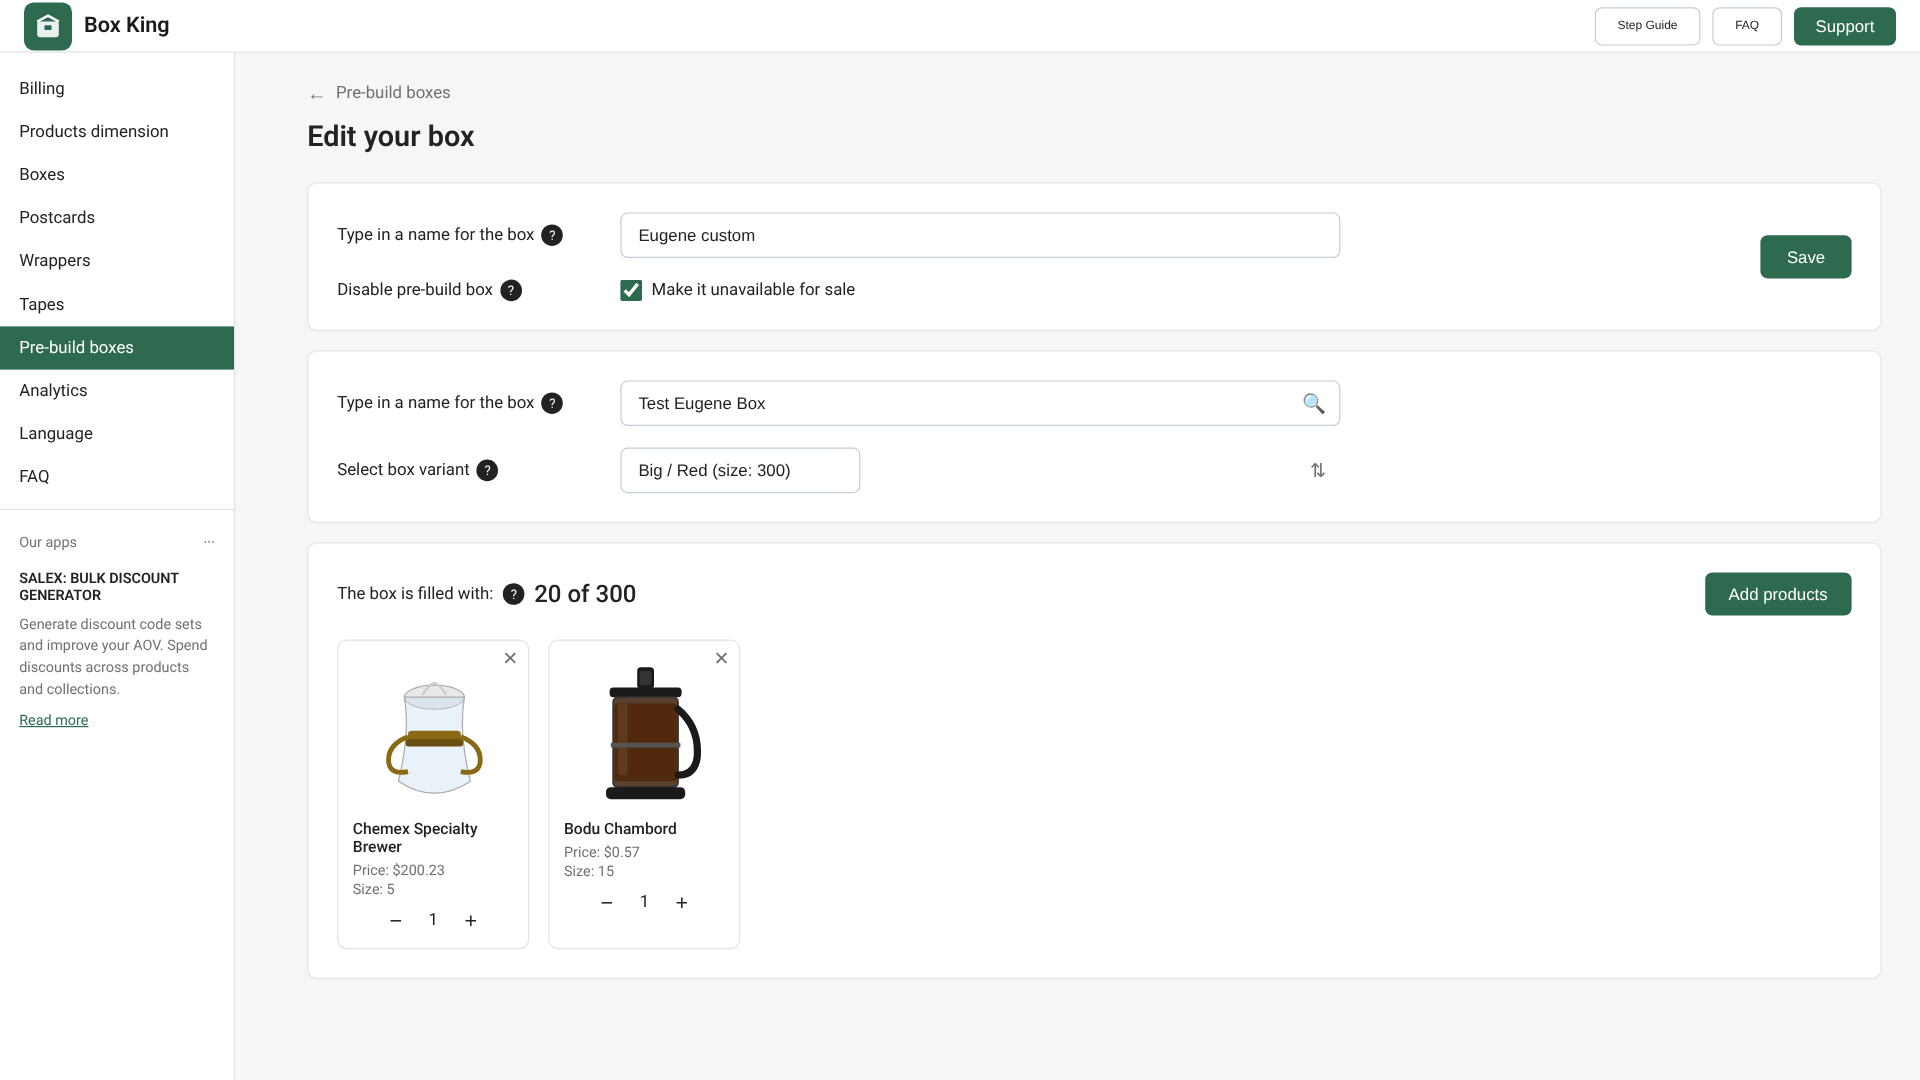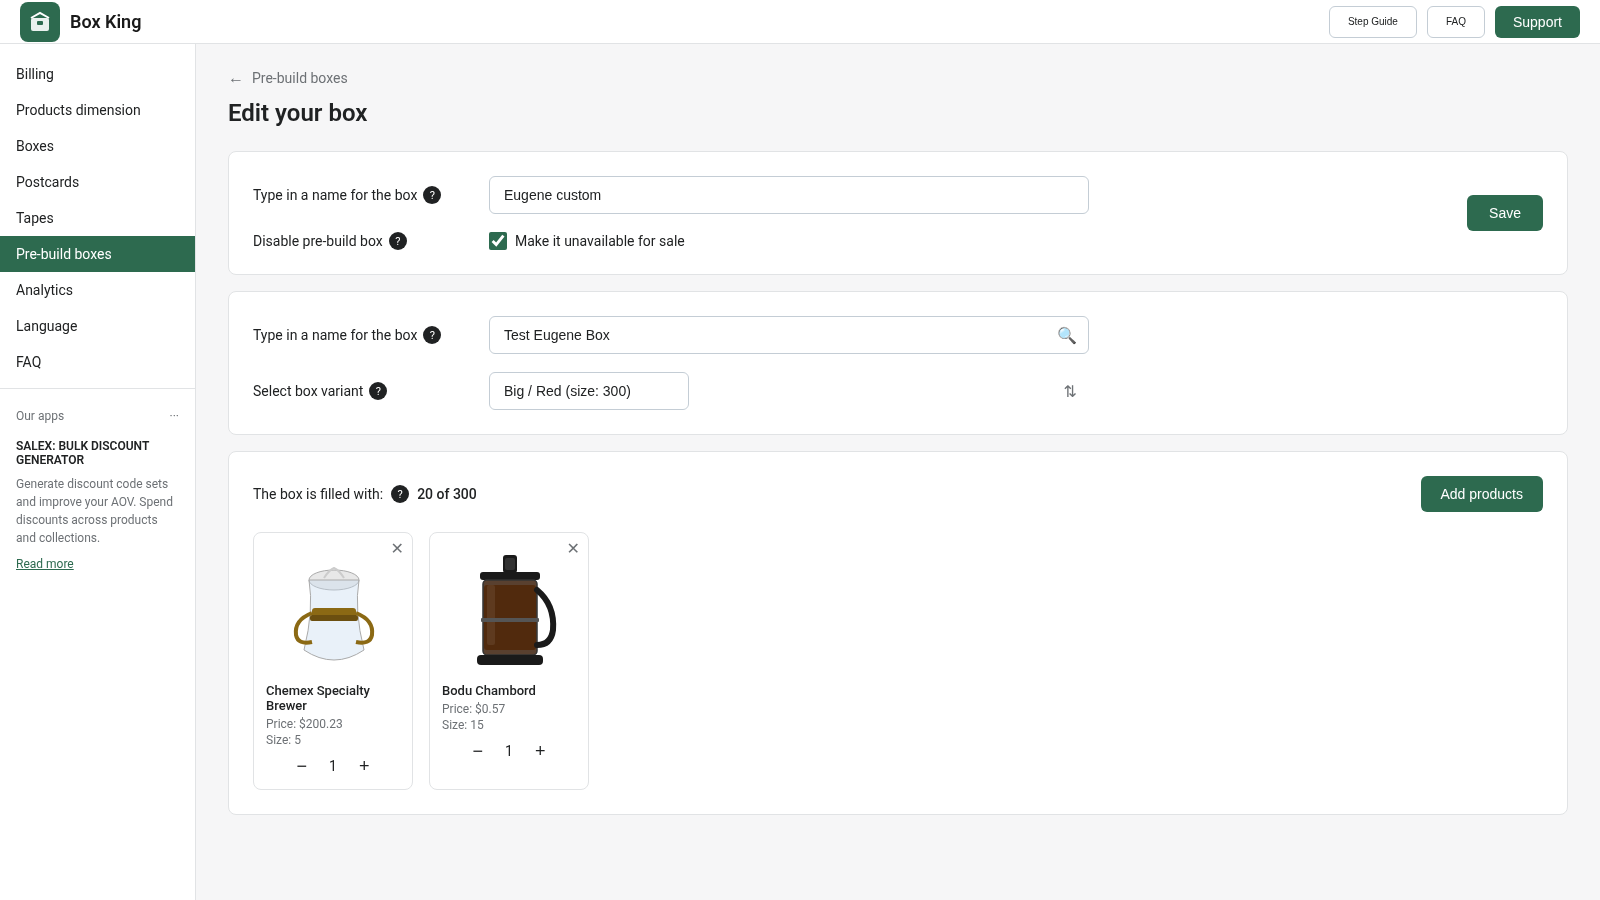--- a/index.html
+++ b/index.html
@@ -57,20 +57,21 @@
       cursor: pointer;
       font-size: 14px;
       font-weight: 500;
     }
 
     
     .layout {
       display: flex;
       flex: 1;
       overflow: hidden;
+      gap: 28px;
     }
 
     
     .sidebar {
       width: 196px;
       background: #fff;
       border-right: 1px solid #e1e3e5;
       padding: 12px 0;
       overflow-y: auto;
       flex-shrink: 0;
@@ -308,21 +309,21 @@
       margin-bottom: 20px;
     }
     .products-title {
       font-size: 14px;
       color: #202223;
       display: flex;
       align-items: center;
       gap: 8px;
     }
     .fill-count {
-      font-size: 14px;
+      font-size: 20px;
       color: #202223;
       font-weight: 500;
     }
 
     .add-products-btn {
       background: #2d6a4f;
       color: #fff;
       border: none;
       padding: 10px 20px;
       border-radius: 6px;
@@ -438,20 +439,23 @@
     <div class="sidebar-item">
       <span>Products dimension</span>
     </div>
     <div class="sidebar-item">
       <span>Boxes</span>
     </div>
     <div class="sidebar-item">
       <span>Postcards</span>
     </div>
     <div class="sidebar-item">
+      <span>Wrappers</span>
+    </div>
+    <div class="sidebar-item">
       <span>Tapes</span>
     </div>
     <div class="sidebar-item active">
       <span>Pre-build boxes</span>
     </div>
     <div class="sidebar-item">
       <span>Analytics</span>
     </div>
     <div class="sidebar-item">
       <span>Language</span>

